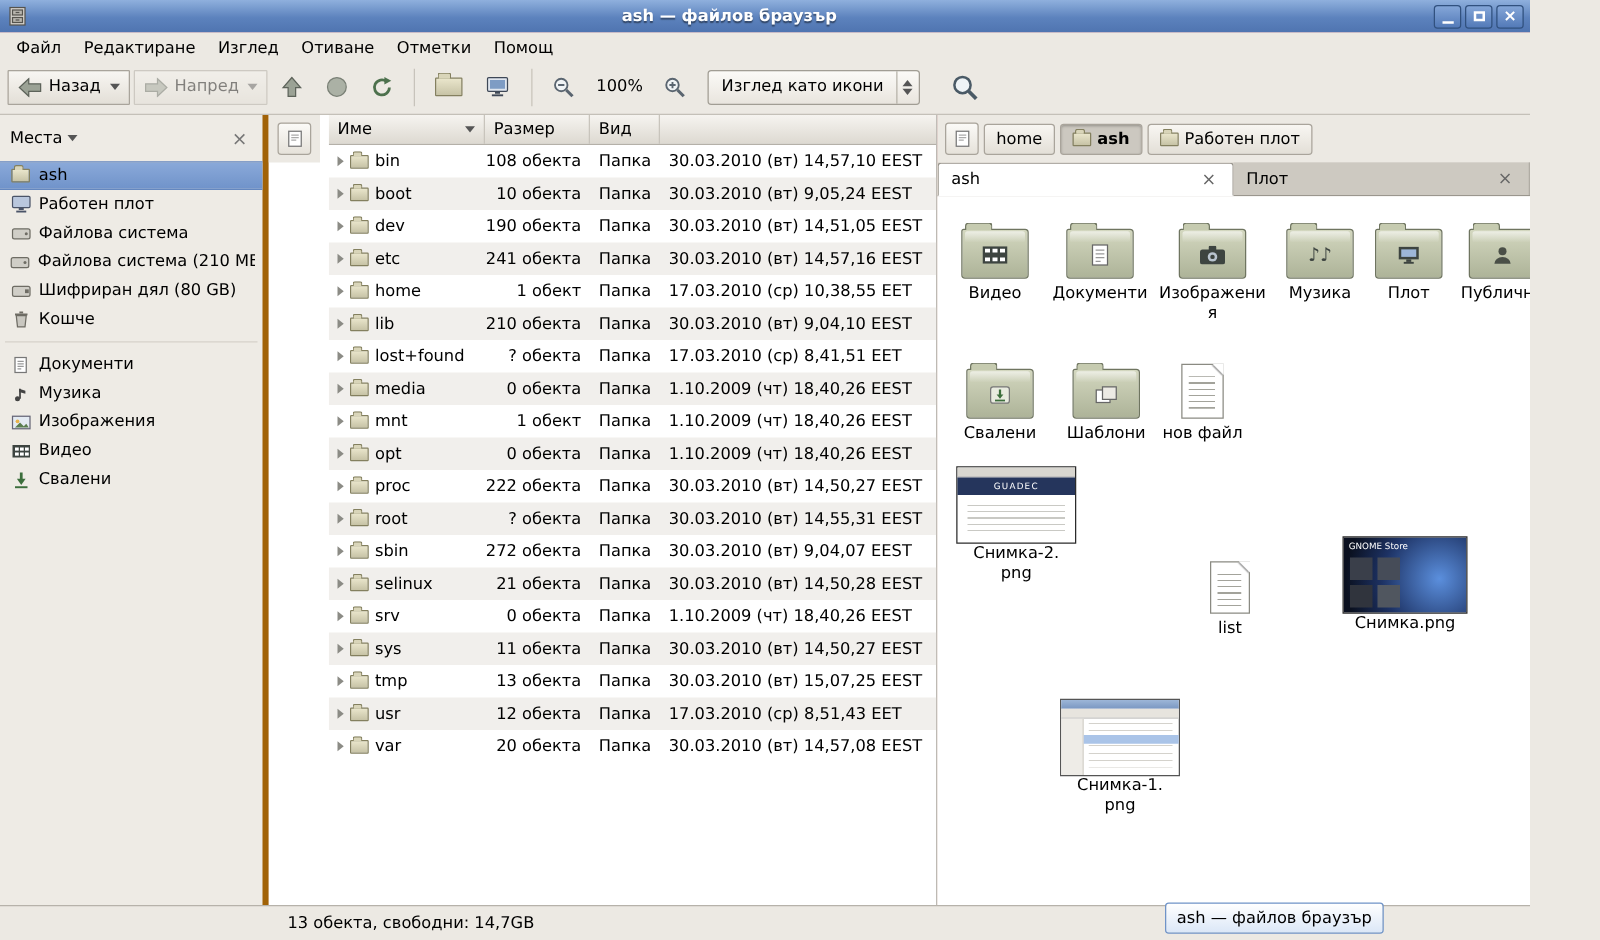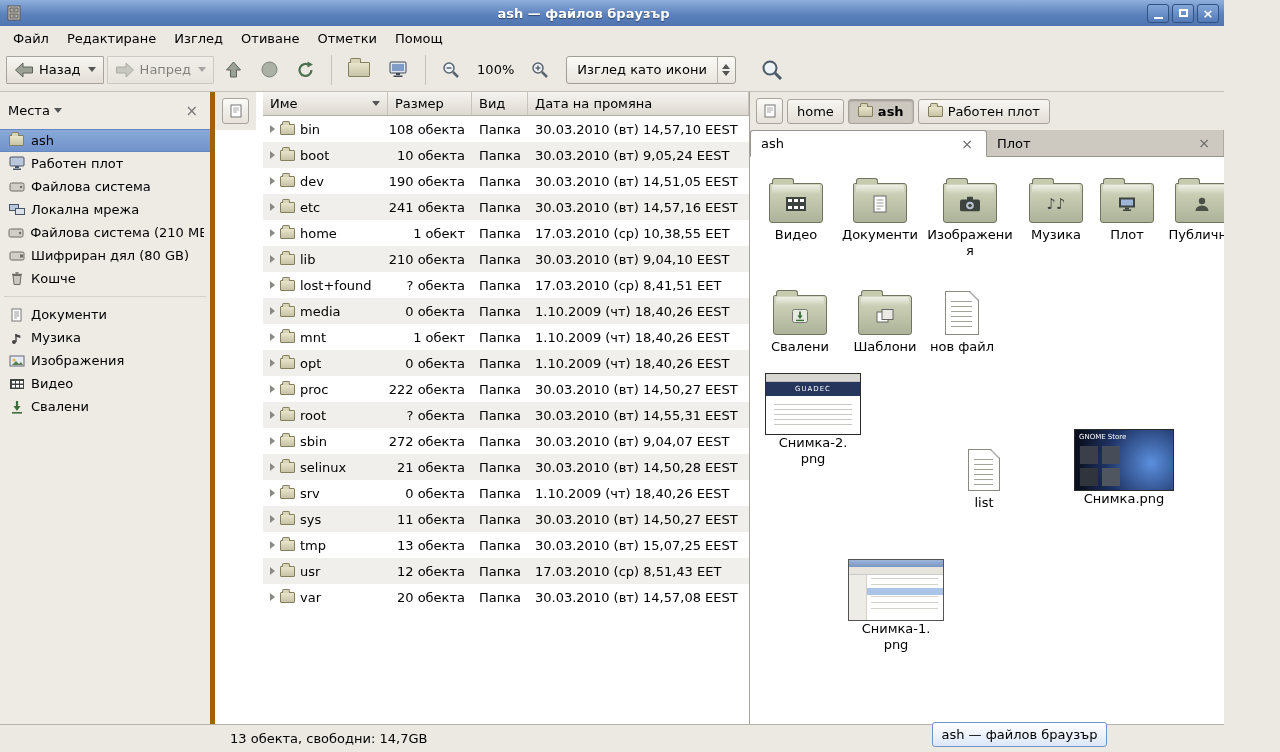--- a/index.html
+++ b/index.html
@@ -285,29 +285,20 @@
             <svg width="16" height="14">
               <rect x="1" y="3" width="14" height="8" rx="1.5" fill="#d0cec7" stroke="#6e6c64"></rect>
               <circle cx="12" cy="7" r="1.2" fill="#6e6c64"></circle>
             </svg>
           </span>
         <span class="si-label">Файлова система</span>
       </div>
       <div class="side-item">
         <span class="si">
             <svg width="16" height="14">
-              <rect x="0.5" y="1.5" width="9" height="6" fill="#b9c7dd" stroke="#4a5468"></rect>
-              <rect x="6.5" y="5.5" width="9" height="6" fill="#dde3ec" stroke="#4a5468"></rect>
-            </svg>
-          </span>
-        <span class="si-label">Локална мрежа</span>
-      </div>
-      <div class="side-item">
-        <span class="si">
-            <svg width="16" height="14">
               <rect x="1" y="3" width="14" height="8" rx="1.5" fill="#d0cec7" stroke="#6e6c64"></rect>
               <circle cx="12" cy="7" r="1.2" fill="#6e6c64"></circle>
             </svg>
           </span>
         <span class="si-label">Файлова система (210 MB)</span>
       </div>
       <div class="side-item">
         <span class="si">
             <svg width="16" height="14">
               <rect x="1" y="3" width="14" height="8" rx="1.5" fill="#d0cec7" stroke="#6e6c64"></rect>
@@ -395,23 +386,20 @@
         <div class="lheader">
           <span class="hcell cn">
               <span>Име</span>
               <span class="sort"></span>
             </span>
           <span class="hcell cs">
               <span>Размер</span>
             </span>
           <span class="hcell ct">
               <span>Вид</span>
-            </span>
-          <span class="hcell cd">
-              <span>Дата на промяна</span>
             </span>
         </div>
         <div class="trow">
             <div class="cell cn">
               <span class="exp"></span>
               <span class="fico"></span>
               <span class="nm">bin</span>
             </div>
             <div class="cell cs">108 обекта</div>
             <div class="cell ct">Папка</div>

